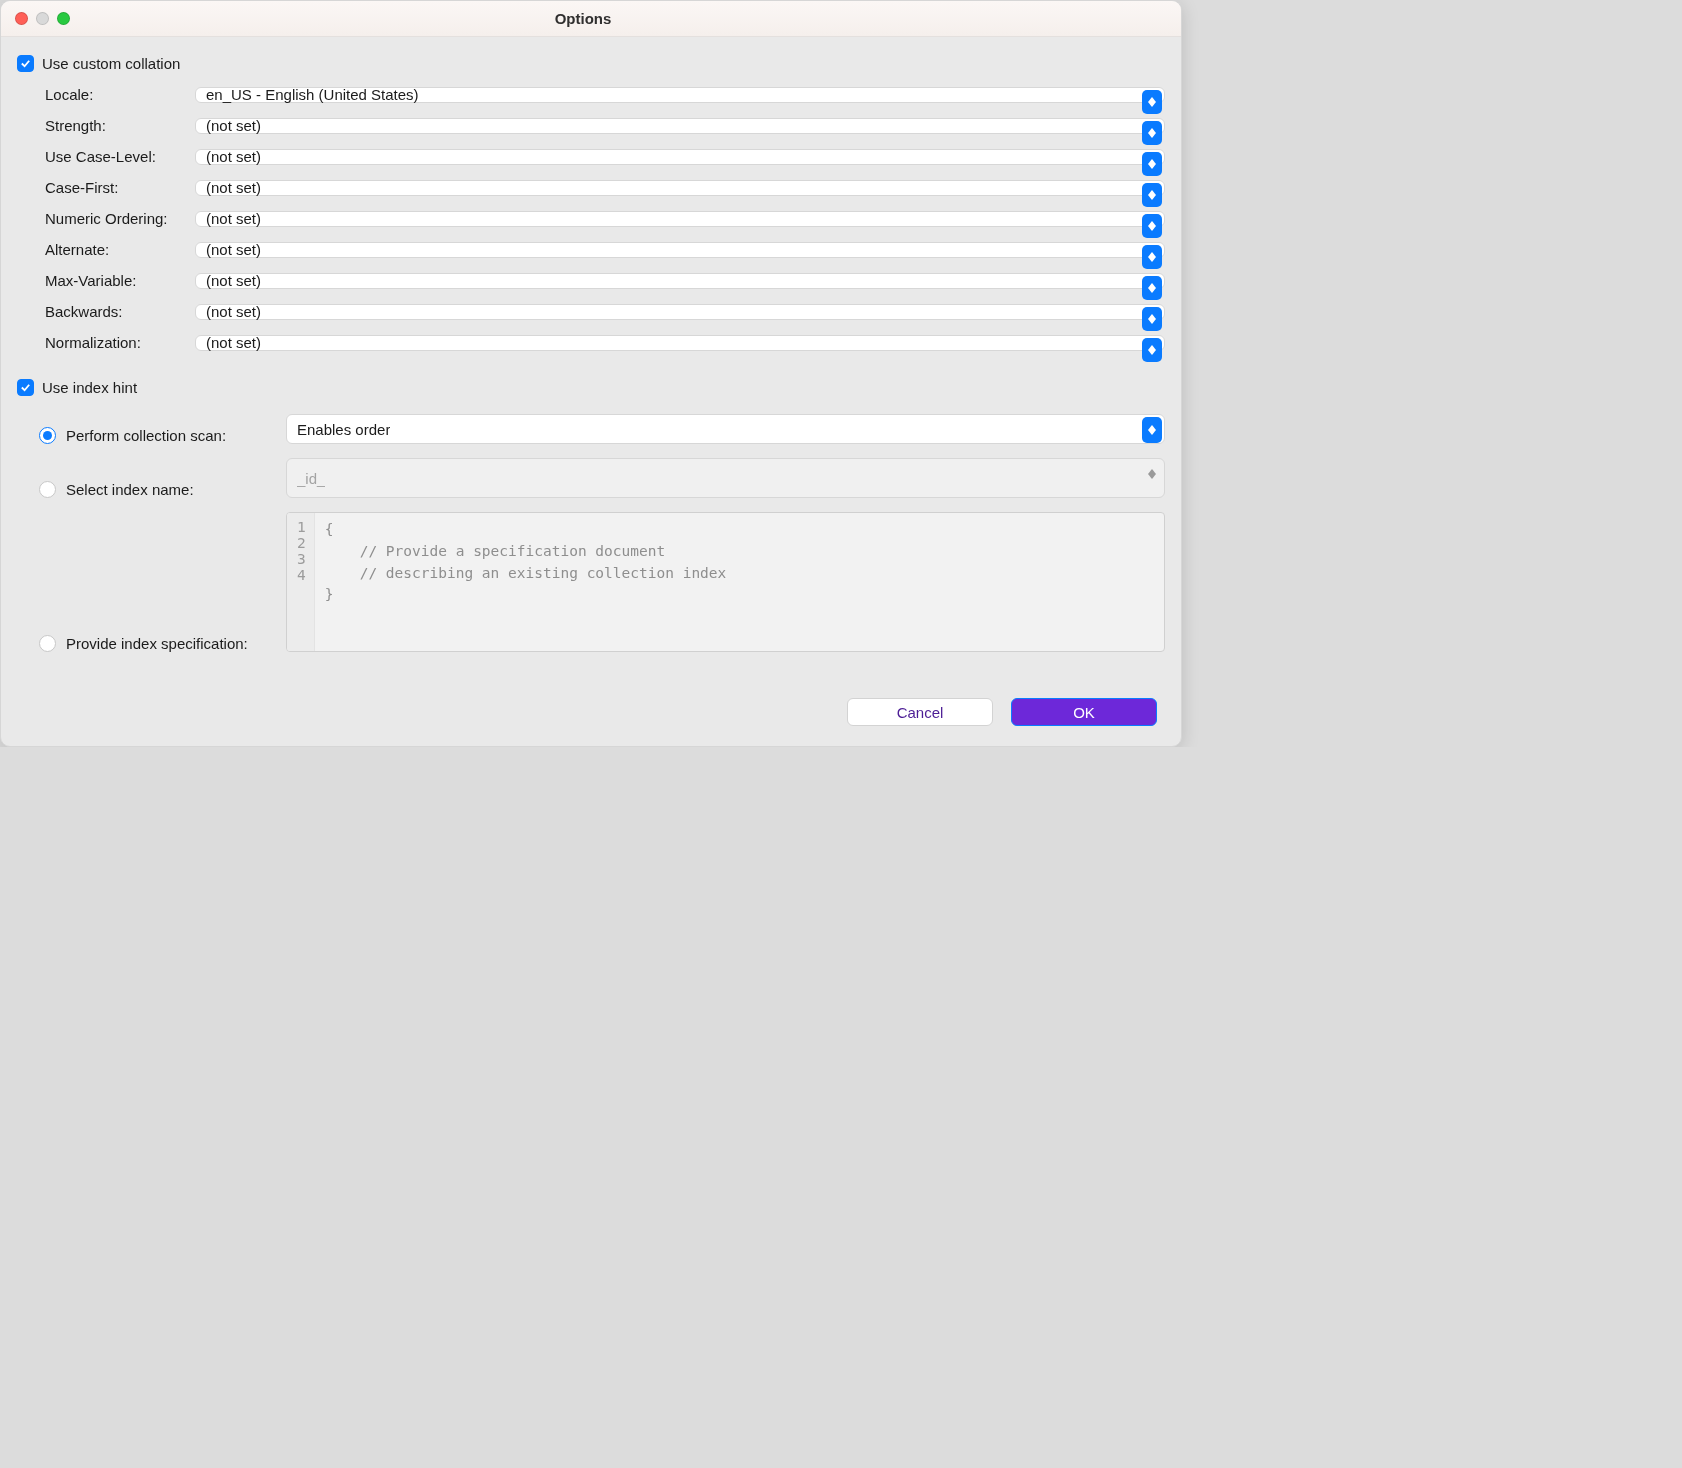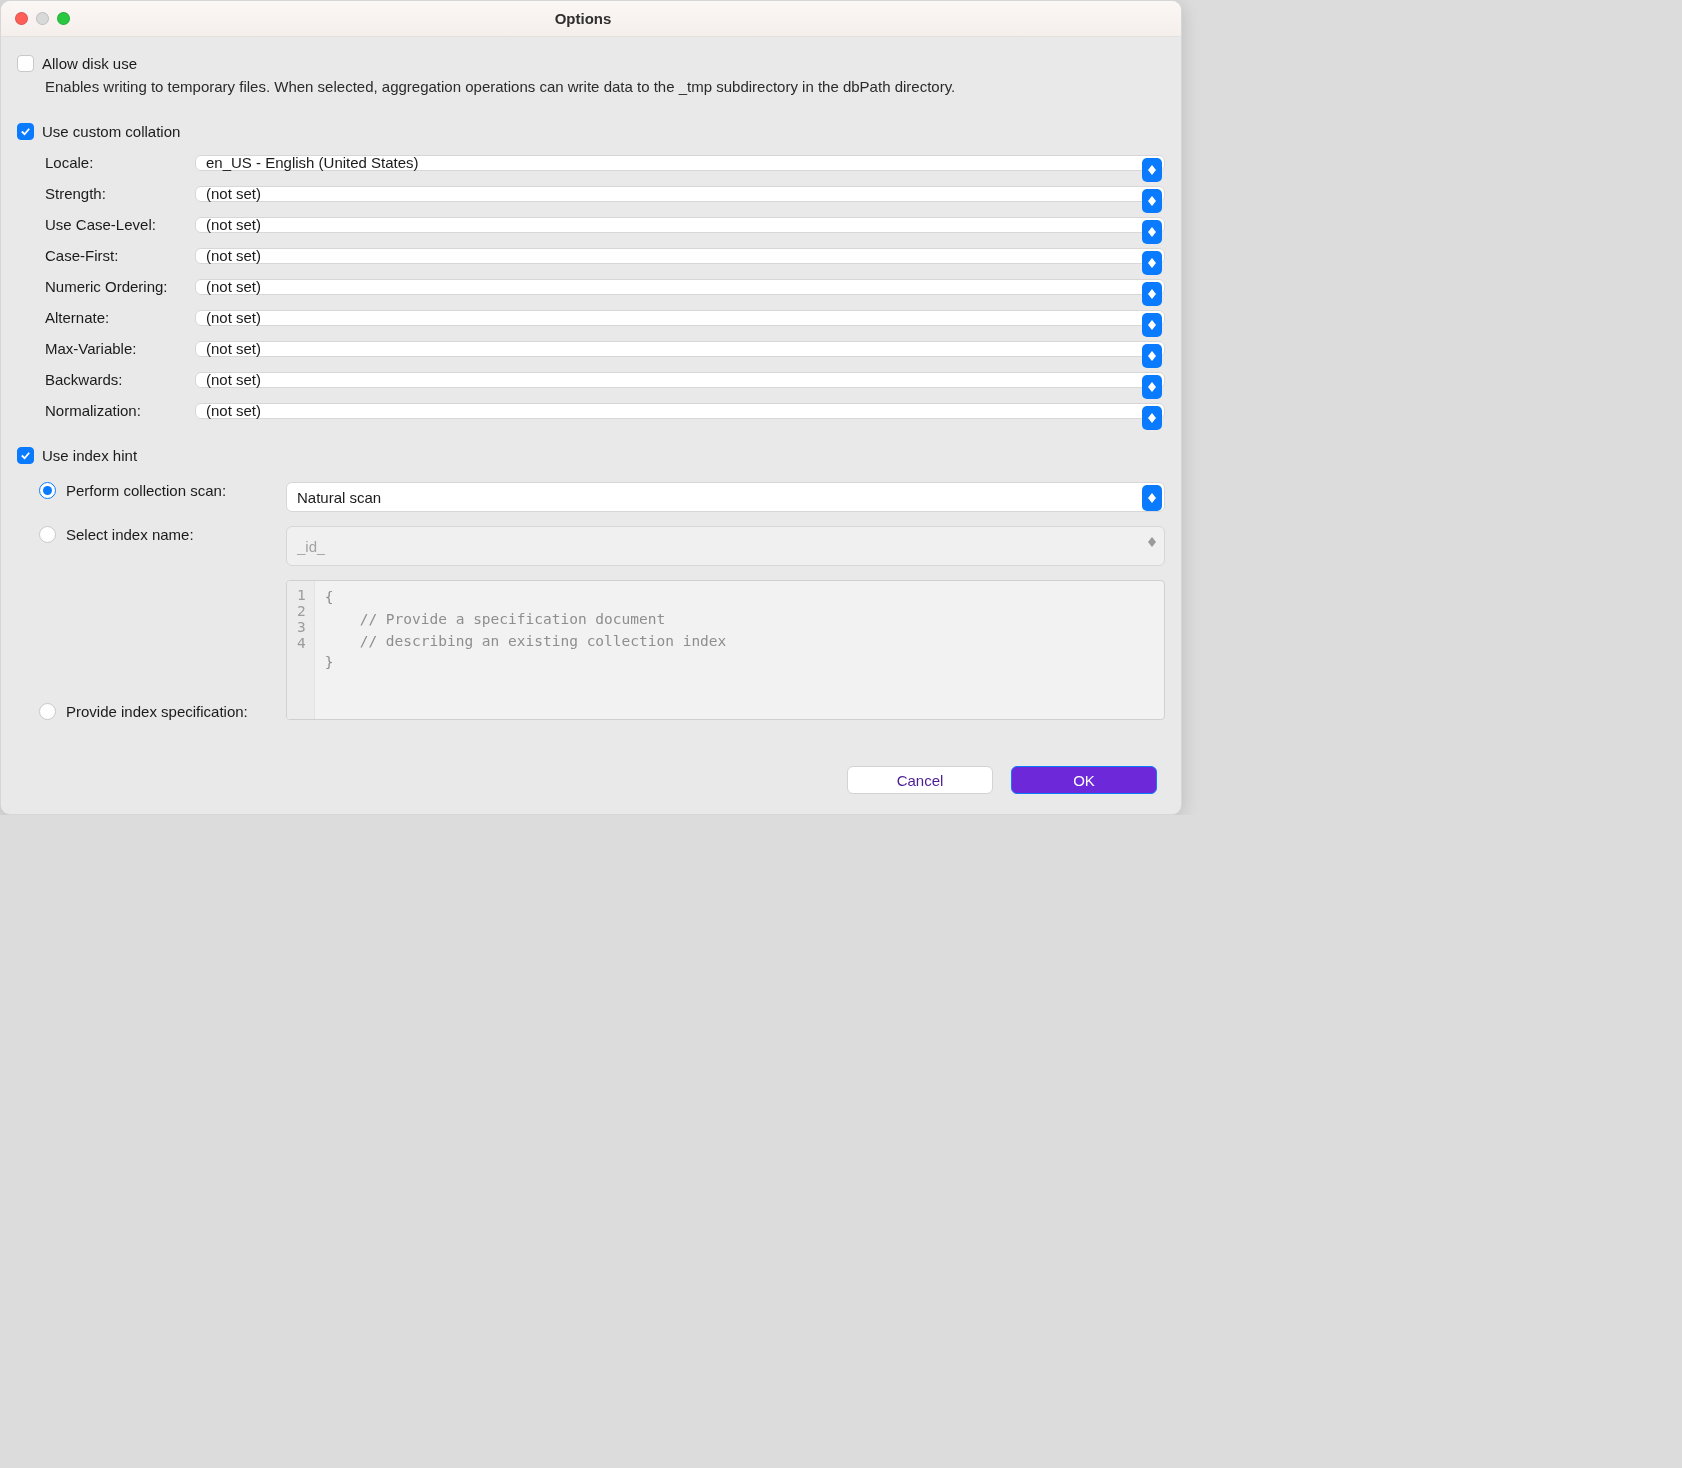--- a/index.html
+++ b/index.html
@@ -86,21 +86,21 @@
     position:absolute; right:2px; top:2px;
     width:20px; height:24px;
     background:#0a7bff; border-radius:5px;
     display:flex; flex-direction:column; align-items:center; justify-content:center;
   }
   .stepper.muted { background:transparent; }
   .stepper .chev { width:8px; height:5px; }
   .stepper .chev polygon { fill:#fff; }
   .stepper.muted .chev polygon { fill:#9a9a9a; }
   .radio-row {
-    display:flex; align-items:flex-start;
+    display:flex; align-items:flex-end;
     margin: 0 0 14px 22px;
   }
   .radio {
     width:17px; height:17px; border-radius:50%;
     border:1px solid #c8c8c8; background:#fff; flex-shrink:0;
     display:inline-flex; align-items:center; justify-content:center;
     margin-right:10px;
   }
   .radio.selected { border-color:#0a7bff; }
   .radio.selected .dot { width:9px; height:9px; border-radius:50%; background:#0a7bff; }
@@ -152,29 +152,20 @@
     <div class="traffic">
       <div class="tl red"></div>
       <div class="tl yellow"></div>
       <div class="tl green"></div>
     </div>
     <div class="title">Options</div>
   </div>
 
   <div class="content">
 
-    <div class="section">
-      <div class="row-check">
-        <span class="chk">
-          
-        </span>
-        <span class="lbl">Allow disk use</span>
-      </div>
-      <div class="desc">Enables writing to temporary files. When selected, aggregation operations can write data to the _tmp subdirectory in the dbPath directory.</div>
-    </div>
 
     <div class="section">
       <div class="row-check" style="margin-bottom:14px;">
         <span class="chk checked">
           <svg viewBox="0 0 12 12">
               <path d="M2 6 L5 9 L10 3" stroke="#fff" stroke-width="2" fill="none"></path>
             </svg>
         </span>
         <span class="lbl">Use custom collation</span>
       </div>
@@ -318,21 +309,21 @@
         </span>
         <span class="lbl">Use index hint</span>
       </div>
 
       <div class="radio-row">
         <span class="radio selected">
             <span class="dot"></span>
           </span>
         <span class="rlabel">Perform collection scan:</span>
         <div class="select" style="height:30px;">
-          <span class="stext">Natural scan</span>
+          <span class="stext">Enables order</span>
           <span class="stepper" style="height:26px;">
             <svg class="chev" viewBox="0 0 8 5">
                 <polygon points="0,5 8,5 4,0"></polygon>
               </svg>
             <svg class="chev" viewBox="0 0 8 5">
                 <polygon points="0,0 8,0 4,5"></polygon>
               </svg>
           </span>
         </div>
       </div>

